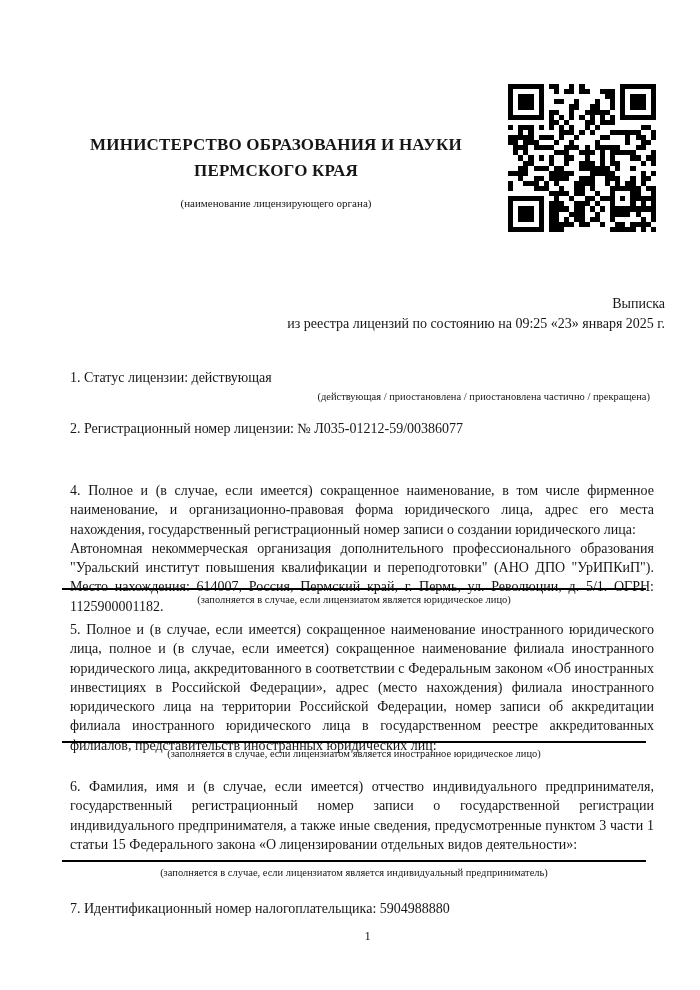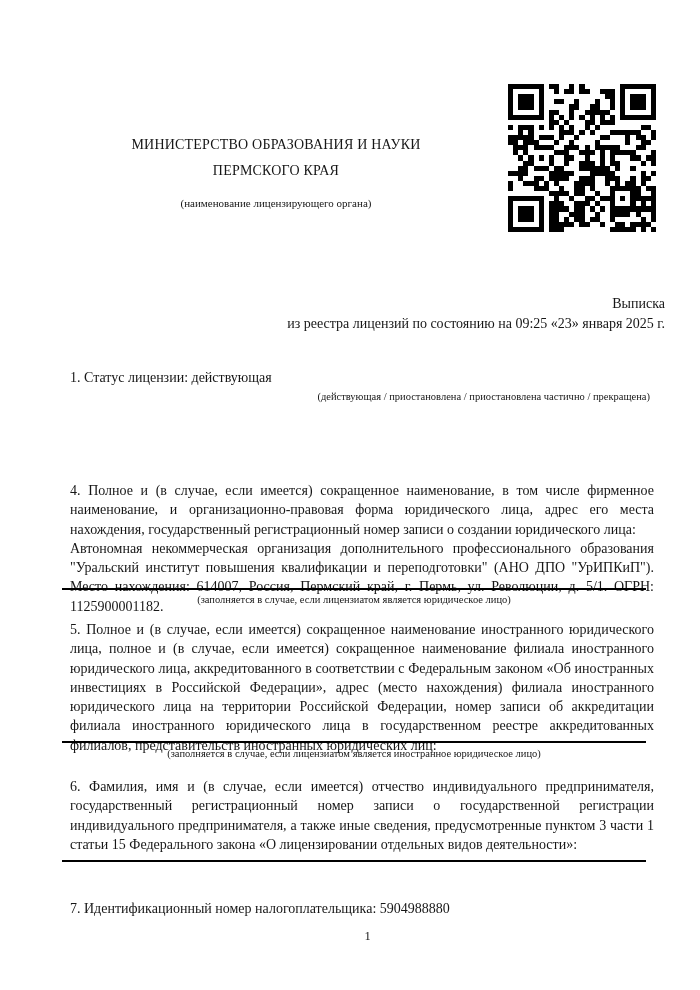--- a/index.html
+++ b/index.html
@@ -3,21 +3,21 @@
 <meta charset="utf-8">
 <style>
   html,body{margin:0;padding:0;background:#ffffff;}
   body{width:700px;height:990px;font-family:"Liberation Serif","DejaVu Serif",serif;color:#161616;}
   .page{position:relative;width:700px;height:990px;background:#ffffff;overflow:hidden;}
 
   .qr{position:absolute;left:508px;top:84px;width:148px;height:148px;}
   .qr svg{display:block;width:148px;height:148px;shape-rendering:crispEdges;}
 
   .title-block{position:absolute;left:62px;top:132px;width:428px;text-align:center;}
-  .ministry-line{font-weight:normal;font-size:14px;line-height:26px;letter-spacing:.2px;}
+  .ministry-line{font-weight:bold;font-size:17px;line-height:26px;letter-spacing:.2px;}
   .small-caption{font-size:11px;line-height:14px;margin-top:12px;}
 
   .subject{position:absolute;left:70px;top:294px;width:595px;text-align:right;
            font-size:14px;line-height:19.5px;}
 
   .item{position:absolute;left:62px;width:584px;font-size:14px;line-height:19.3px;margin-left:8px;}
   .just{text-align:justify;text-align-last:left;}
   .just p{margin:0;}
 
   .cap{position:absolute;font-size:10.5px;line-height:13px;text-align:center;}
@@ -481,37 +481,39 @@
   </div>
 
   <div class="subject">
     <div>Выписка</div>
     <div>из реестра лицензий по состоянию на 09:25 «23» января 2025 г.</div>
   </div>
 
   <div class="item" style="top:368px;">1. Статус лицензии: действующая</div>
   <div class="cap" style="left:162px;top:390px;width:488px;text-align:right;">(действующая / приостановлена / приостановлена частично / прекращена)</div>
 
+  <div class="item" style="top:419px;">2. Регистрационный номер лицензии: № Л035-01212-59/00386077</div>
 
 
   <div class="item just" style="top:481px;">
     <p>4. Полное и (в случае, если имеется) сокращенное наименование, в том числе фирменное наименование, и организационно-правовая форма юридического лица, адрес его места нахождения, государственный регистрационный номер записи о создании юридического лица:</p>
     <p>Автономная некоммерческая организация дополнительного профессионального образования "Уральский институт повышения квалификации и переподготовки" (АНО ДПО "УрИПКиП"). Место нахождения: 614007, Россия, Пермский край, г. Пермь, ул. Революции, д. 5/1. ОГРН: 1125900001182.</p>
   </div>
   <div class="rule" style="top:588px;"></div>
   <div class="cap cap-col" style="top:593px;">(заполняется в случае, если лицензиатом является юридическое лицо)</div>
 
   <div class="item just" style="top:620px;">
     <p>5. Полное и (в случае, если имеется) сокращенное наименование иностранного юридического лица, полное и (в случае, если имеется) сокращенное наименование филиала иностранного юридического лица, аккредитованного в соответствии с Федеральным законом «Об иностранных инвестициях в Российской Федерации», адрес (место нахождения) филиала иностранного юридического лица на территории Российской Федерации, номер записи об аккредитации филиала иностранного юридического лица в государственном реестре аккредитованных филиалов, представительств иностранных юридических лиц:</p>
   </div>
   <div class="rule" style="top:741px;"></div>
   <div class="cap cap-col" style="top:747px;">(заполняется в случае, если лицензиатом является иностранное юридическое лицо)</div>
 
   <div class="item just" style="top:777px;">
     <p>6. Фамилия, имя и (в случае, если имеется) отчество индивидуального предпринимателя, государственный регистрационный номер записи о государственной регистрации индивидуального предпринимателя, а также иные сведения, предусмотренные пунктом 3 части 1 статьи 15 Федерального закона «О лицензировании отдельных видов деятельности»:</p>
   </div>
   <div class="rule" style="top:860px;"></div>
+  <div class="cap cap-col" style="top:866px;">(заполняется в случае, если лицензиатом является индивидуальный предприниматель)</div>
 
   <div class="item" style="top:899px;">7. Идентификационный номер налогоплательщика: 5904988880</div>
 
   <div class="pagenum">1</div>
 
 </div>
 
 </body></html>

